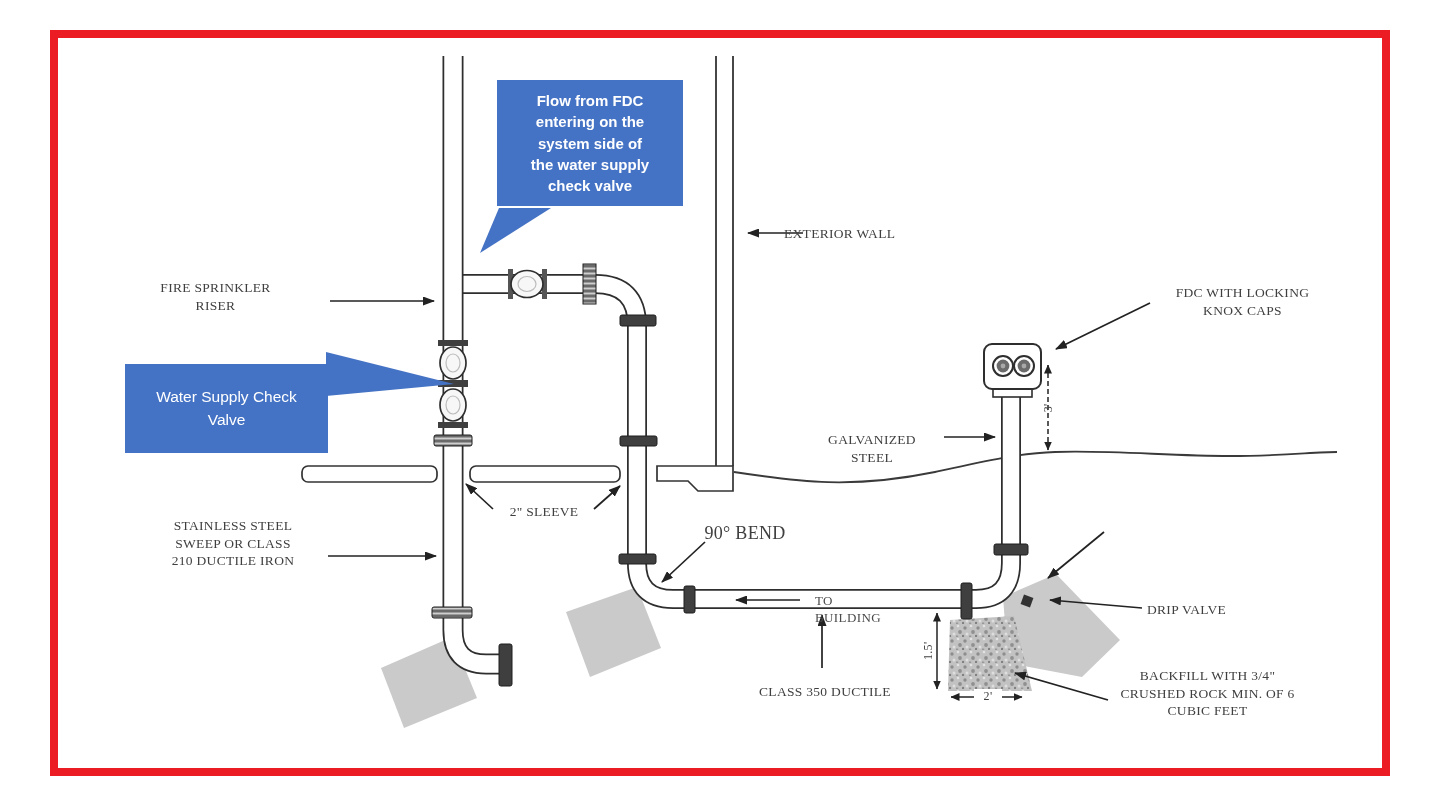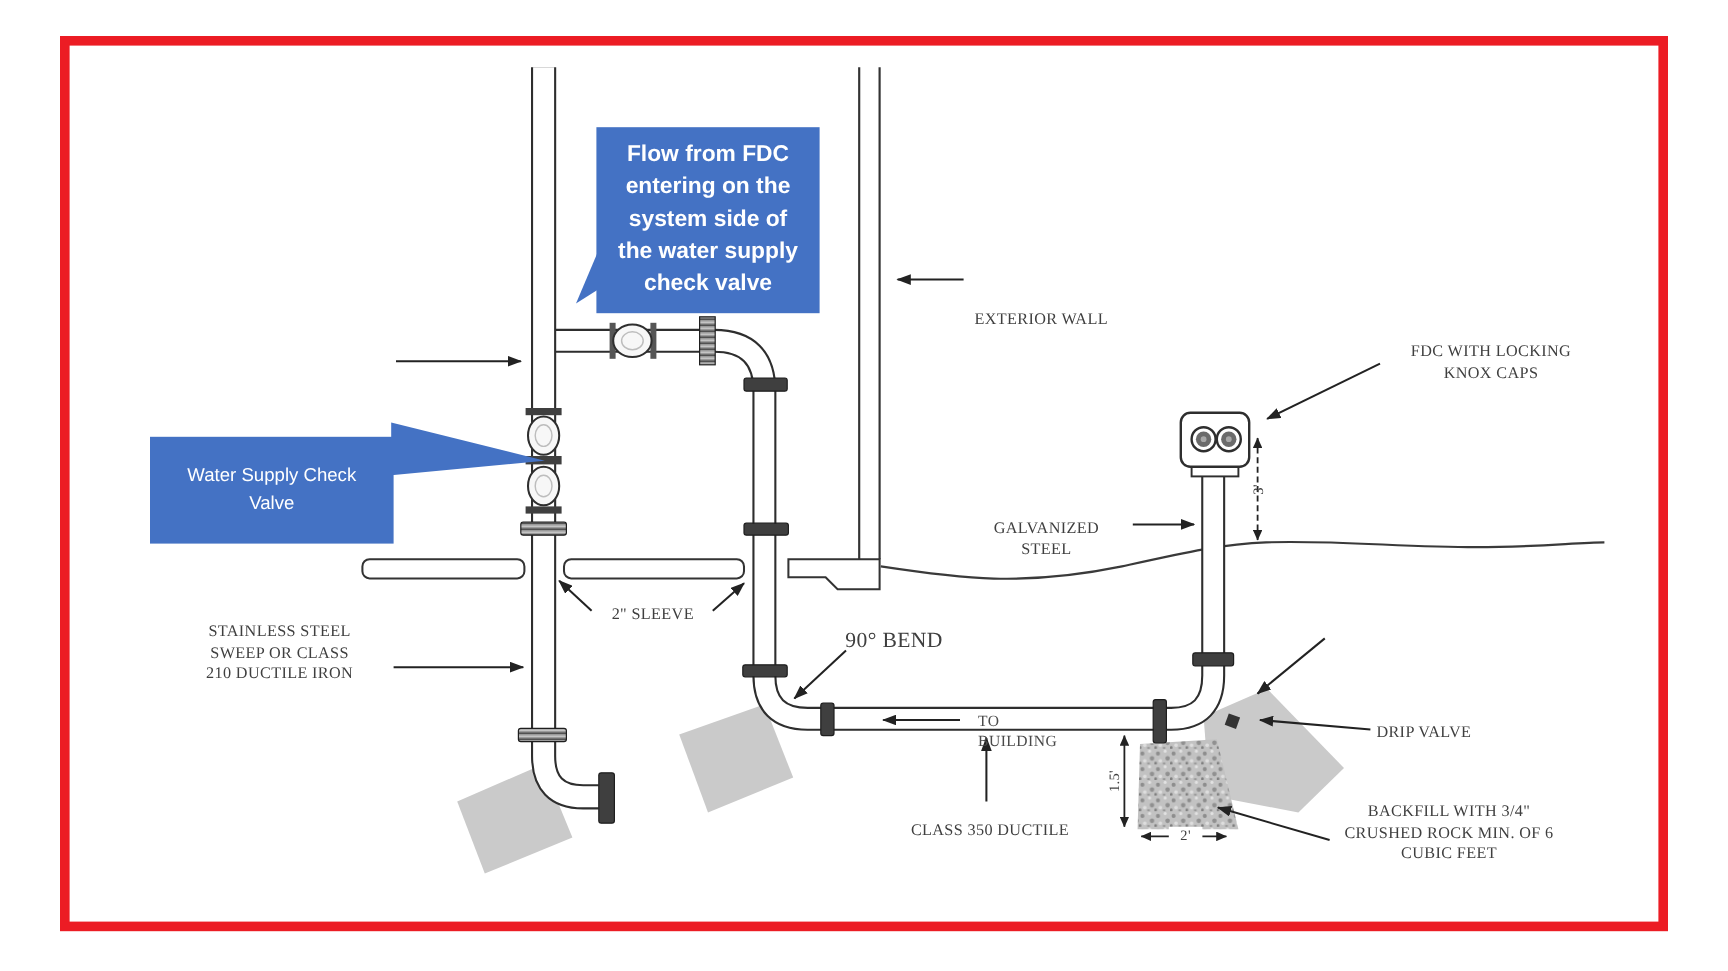--- a/index.html
+++ b/index.html
@@ -9,22 +9,22 @@
              border:8px solid #ec1c24;box-sizing:border-box;background:transparent;}
   svg.diagram{position:absolute;left:0;top:0;}
   .lbl{position:absolute;font-family:"Liberation Serif",serif;font-size:13.5px;color:#3f3f3f;
        letter-spacing:.3px;line-height:1.3;white-space:pre-line;text-align:center;}
   .lbl.ta-left{text-align:left;}
   .lbl.tiny{font-size:13px;letter-spacing:.4px;color:#4a4a4a;}
   .lbl.rot{transform:rotate(-90deg);transform-origin:center;font-size:12px;white-space:nowrap;}
   .lbl.dim{font-size:12px;background:#fff;padding:0 2px;}
   .callout{position:absolute;background:#4472c4;color:#ffffff;
            font-family:"Liberation Sans",sans-serif;text-align:center;white-space:pre-line;}
-  .callout.flow{left:497px;top:80px;width:178px;padding:10px 4px;font-size:19px;
-                font-weight:600;line-height:1.42;margin-top:26px;}
+  .callout.flow{left:497px;top:80px;width:178px;padding:10px 4px;font-size:15px;
+                font-weight:600;line-height:1.42;}
   .callout.wscv{left:125px;top:364px;width:203px;height:89px;display:flex;align-items:center;
                 justify-content:center;font-size:15.5px;line-height:1.45;}
 </style>
 </head>
 <body>
 
 <div class="stage">
 
   <div class="red-frame"></div>
 
@@ -161,22 +161,24 @@
       <line x1="594" y1="509" x2="620" y2="486" marker-end="url(#ah)"></line>
       <line x1="705" y1="542" x2="662" y2="582" marker-end="url(#ah)"></line>
       <line x1="822" y1="668" x2="822" y2="615" marker-end="url(#ah)"></line>
       <line x1="1104" y1="532" x2="1048" y2="578" marker-end="url(#ah)"></line>
       <line x1="1142" y1="608" x2="1050" y2="600" marker-end="url(#ah)"></line>
       <line x1="1108" y1="700" x2="1015" y2="673" marker-end="url(#ah)"></line>
       <line x1="800" y1="600" x2="736" y2="600" marker-end="url(#ah)"></line>
     </g>
   </svg>
 
-
-  <div class="lbl ta-left" style="left:812px;top:225px;width:170px;margin-top:32px;">EXTERIOR WALL</div>
+  <div class="lbl" style="left:133px;top:279px;width:165px;">FIRE SPRINKLER
+RISER</div>
+
+  <div class="lbl ta-left" style="left:784px;top:225px;width:170px;">EXTERIOR WALL</div>
 
   <div class="lbl" style="left:1140px;top:284px;width:205px;">FDC WITH LOCKING
 KNOX CAPS</div>
 
   <div class="lbl" style="left:802px;top:399px;width:140px;margin-top:32px;">GALVANIZED
 STEEL</div>
 
   <div class="lbl" style="left:138px;top:517px;width:190px;">STAINLESS STEEL
 SWEEP OR CLASS
 210 DUCTILE IRON</div>

